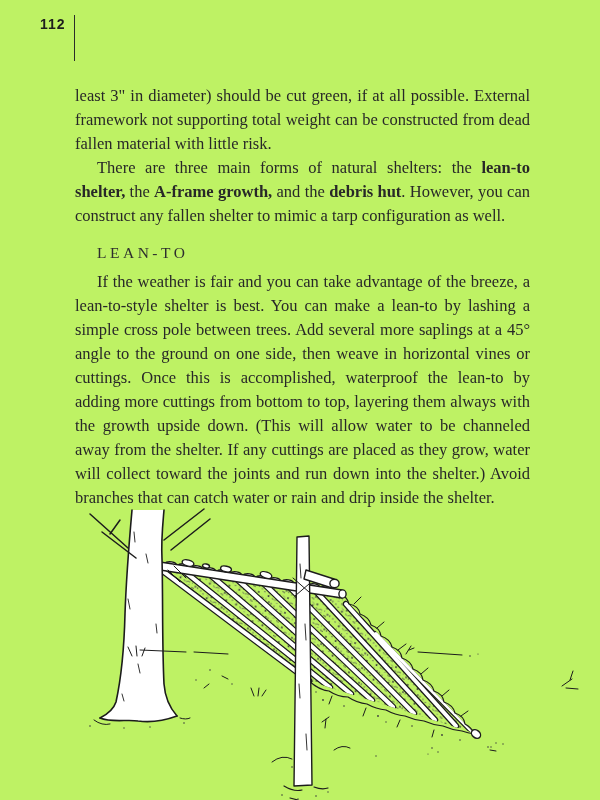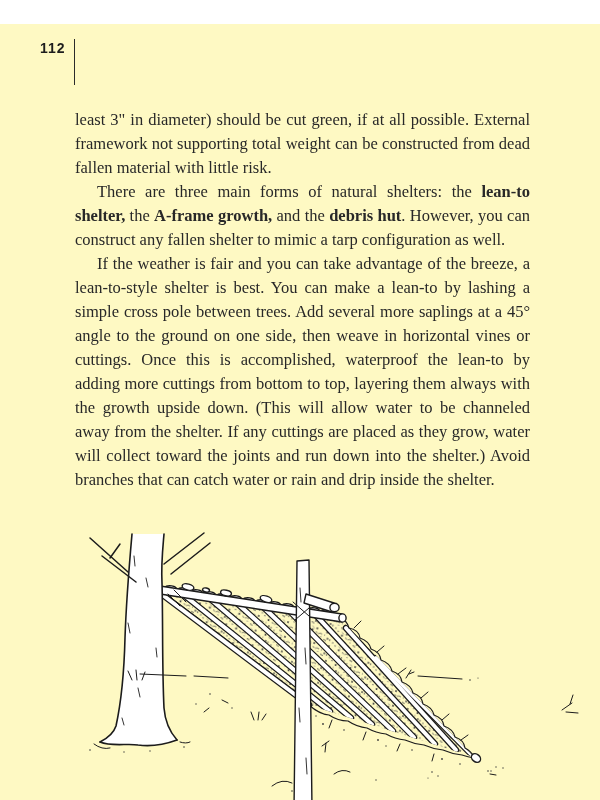--- a/index.html
+++ b/index.html
@@ -1,18 +1,18 @@
 <!DOCTYPE html>
 <html lang="en"><head>
 <meta charset="utf-8">
 <style>
   html,body{margin:0;padding:0;}
   body{width:600px;height:800px;background:#ffffff;position:relative;
        font-family:"Liberation Serif",serif;}
-  .page{position:absolute;inset:0;overflow:hidden;background:#fef9c3;color:#282828;margin-top:24px;}
+  .page{position:absolute;inset:0;overflow:hidden;background:#bef264;color:#282828;}
 
   
   .header{position:absolute;left:40px;top:13px;display:flex;align-items:flex-start;}
   .pagenum{font-family:"Liberation Sans",sans-serif;font-weight:700;font-size:14px;
            letter-spacing:1px;color:#1d1d1d;margin-top:3px;}
   .hdr-rule{width:1.5px;background:#2b2b2b;height:46px;margin:2px 8px 0 8px;}
   .booktitle{font-size:15px;line-height:15.5px;letter-spacing:1.5px;color:#1d1d1d;
              padding-top:1px;}
 
   
@@ -36,20 +36,21 @@
 <div class="page">
 
   <div class="header">
     <span class="pagenum">112</span>
     <span class="hdr-rule"></span>
   </div>
 
   <div class="bodytext">
     <p>least 3" in diameter) should be cut green, if at all possible. External framework not supporting total weight can be constructed from dead fallen material with little risk.</p>
     <p class="indent"><span>There are three main forms of natural shelters: the </span><strong>lean-to shelter,</strong><span> the </span><strong>A-frame growth,</strong><span> and the </span><strong>debris hut</strong><span>. However, you can construct any fallen shelter to mimic a tarp configuration as well.</span></p>
+    <h2 class="section">LEAN-TO</h2>
     <p class="indent">If the weather is fair and you can take advantage of the breeze, a lean-to-style shelter is best. You can make a lean-to by lashing a simple cross pole between trees. Add several more saplings at a 45° angle to the ground on one side, then weave in horizontal vines or cuttings. Once this is accomplished, waterproof the lean-to by adding more cuttings from bottom to top, layering them always with the growth upside down. (This will allow water to be channeled away from the shelter. If any cuttings are placed as they grow, water will collect toward the joints and run down into the shelter.) Avoid branches that can catch water or rain and drip inside the shelter.</p>
   </div>
 
   <figure>
     <svg width="505" height="300" viewBox="0 0 505 300" role="img">
       <defs>
         <pattern id="stip" width="15" height="15" patternUnits="userSpaceOnUse" patternTransform="rotate(12)">
           <circle cx="2" cy="3" r="0.9" fill="#3a3a3a"></circle>
           <circle cx="8" cy="1.5" r="0.7" fill="#5a5a5a"></circle>
           <circle cx="12.5" cy="5" r="1.0" fill="#3f3f3f"></circle>

